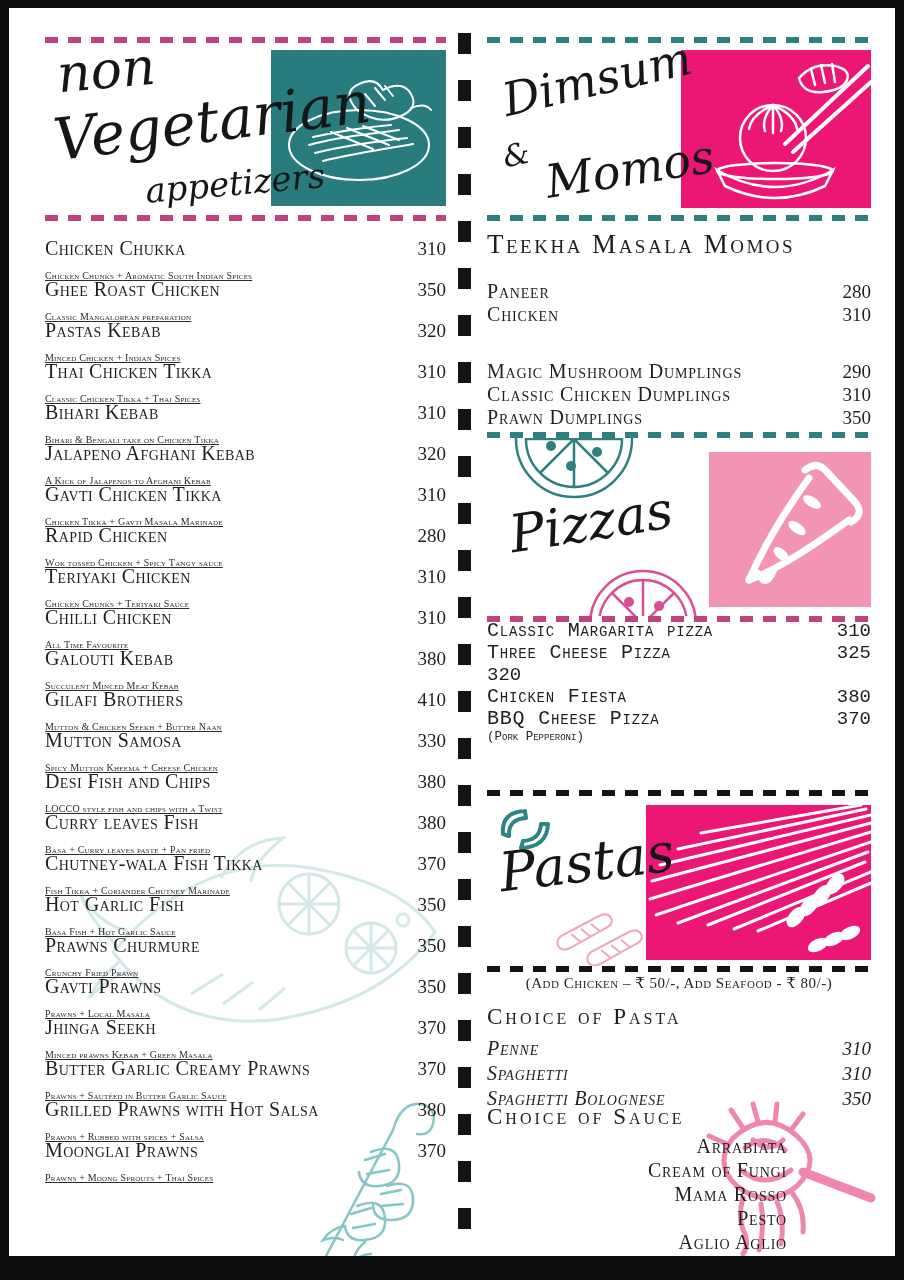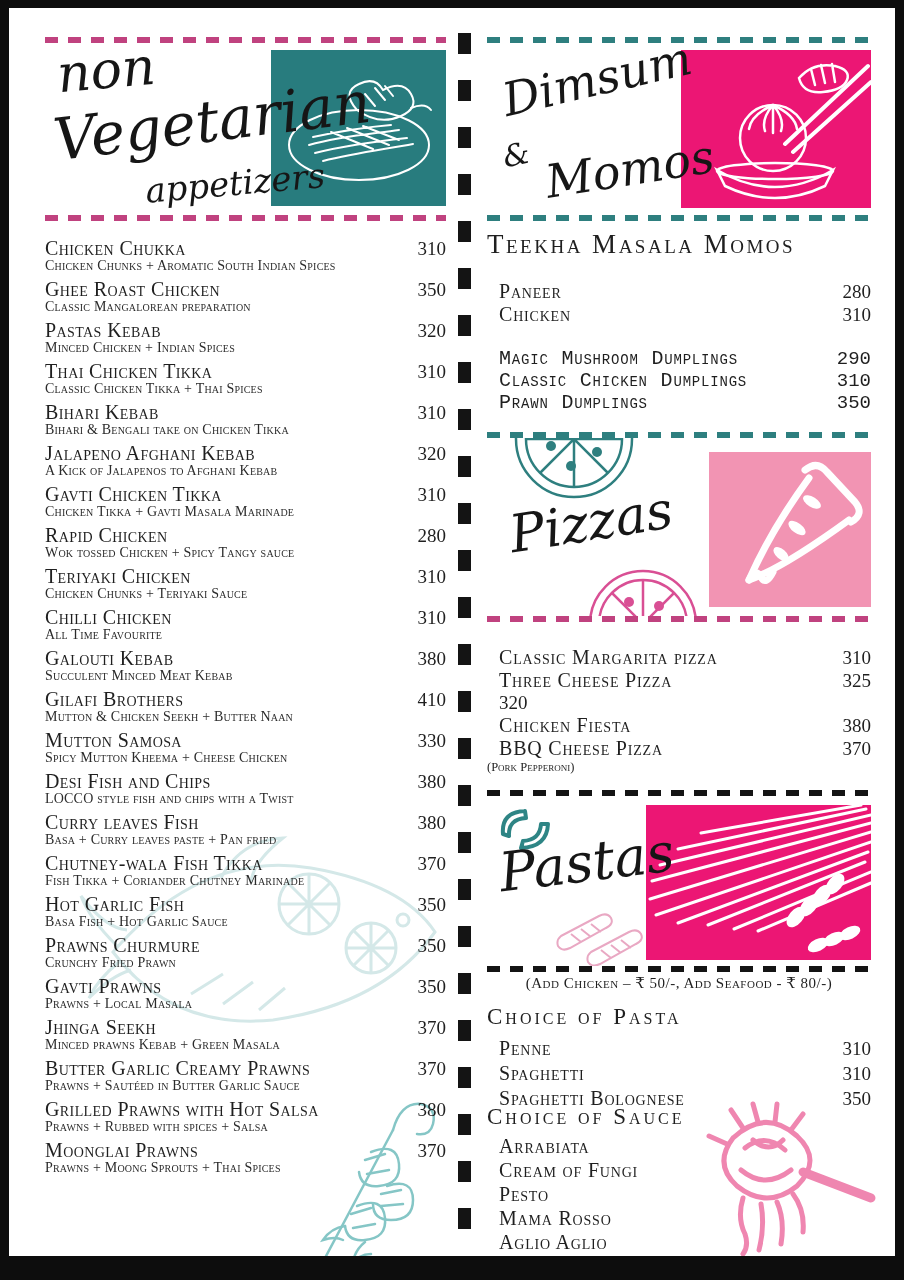--- a/index.html
+++ b/index.html
@@ -40,63 +40,63 @@
   #word-non { position:absolute; left:12px; top:0px; font-size:52px; transform:rotate(-5deg); }
   #word-veg { position:absolute; left:8px; top:48px; font-size:58px; transform:rotate(-7deg); }
   #word-app { position:absolute; left:100px; top:122px; font-size:34px; transform:rotate(-5deg); }
 
   
   #left-items { top:230px; z-index:2; }
   .menu-item { height:41px; }
   .row { display:flex; justify-content:space-between; align-items:baseline; }
   .item-name { font-variant:small-caps; font-size:20px; line-height:21px; letter-spacing:.4px; }
   .item-price { font-size:19px; line-height:21px; }
-  .item-desc { font-variant:small-caps; font-size:14px; line-height:11px; margin-top:1px; color:#2b2b2b; letter-spacing:.2px; }
+  .item-desc { font-variant:small-caps; font-size:10px; line-height:11px; margin-top:11px; color:#2b2b2b; letter-spacing:.2px;text-decoration:underline; }
 
   
   #right-header { top:36px; height:170px; }
   #right-pink-box { position:absolute; right:0; top:6px; width:190px; height:158px; background:#ec1674; }
   #word-dimsum { position:absolute; left:14px; top:12px; font-size:46px; transform:rotate(-13deg); }
   #word-amp { position:absolute; left:16px; top:96px; font-size:30px; transform:rotate(-12deg); }
   #word-momos { position:absolute; left:58px; top:102px; font-size:46px; transform:rotate(-9deg); }
 
   
   #momos-title { top:221px; font-variant:small-caps; font-size:27px; letter-spacing:2.5px; z-index:2; }
-  .plain-list .row { line-height:22px;margin-left:12px; }
+  .plain-list .row { line-height:22px; }
   .plain-name { font-variant:small-caps; font-size:20px; letter-spacing:.8px; }
   .plain-price { font-size:19px; }
   #momos-group1 { top:272px; z-index:2; }
-  #momos-group2 { top:340px; z-index:2;font-family:Liberation Mono, monospace; }
+  #momos-group2 { top:352px; z-index:2; }
 
   
   #pizza-header { top:430px; height:178px; overflow:hidden; }
   #pizza-pink-box { position:absolute; right:0; top:14px; width:162px; height:155px; background:#f294b3; }
   #word-pizzas { position:absolute; left:22px; top:58px; font-size:52px; transform:rotate(-9deg); }
   #pizza-top { position:absolute; left:22px; top:-64px; }
   #pizza-bottom { position:absolute; left:96px; top:126px; }
 
-  #pizza-items { top:638px; z-index:2; }
+  #pizza-items { top:612px; z-index:2;font-family:Liberation Mono, monospace; }
   #pizza-items .row { line-height:22px; }
   .pizza-note { font-variant:small-caps; font-size:12.5px; line-height:15px; }
 
   
   #pasta-header { top:788px; height:170px; overflow:hidden; }
   #pasta-pink-box { position:absolute; right:0; top:9px; width:225px; height:155px; background:#ec1674; }
   #word-pastas { position:absolute; left:12px; top:40px; font-size:54px; transform:rotate(-7deg); }
   #macaroni { position:absolute; left:6px; top:6px; }
   #penne { position:absolute; left:68px; top:112px; }
 
   #pasta-note { top:966px; text-align:center; font-variant:small-caps; font-size:15px; letter-spacing:.5px; z-index:2; }
   .choice-title { font-variant:small-caps; font-size:23px; letter-spacing:3px; z-index:2; }
   #choice-pasta-title { top:996px; }
-  #choice-pasta-items { top:1028px; z-index:2; }
+  #choice-pasta-items { top:1028px; z-index:2;font-style:italic; }
   #choice-pasta-items .row { line-height:24px; }
   #choice-sauce-title { top:1096px; }
   #choice-sauce-items { top:1126px; width:300px; z-index:2; }
-  #choice-sauce-items .row { line-height:24px; }
+  #choice-sauce-items .row { line-height:24px;justify-content:flex-end; }
 
   
   #fish-mark { left:62px; top:772px; z-index:0; }
   #prawn-mark { left:296px; top:1086px; z-index:1; }
   #fork-mark { left:664px; top:1088px; z-index:1; }
   .abs-list { position:absolute; }
 </style>
 </head>
 <body>
 
@@ -582,25 +582,25 @@
 
         <div class="row">
           <span class="plain-name">Arrabiata</span>
         </div>
 
         <div class="row">
           <span class="plain-name">Cream of Fungi</span>
         </div>
 
         <div class="row">
+          <span class="plain-name">Mama Rosso</span>
+        </div>
+
+        <div class="row">
           <span class="plain-name">Pesto</span>
-        </div>
-
-        <div class="row">
-          <span class="plain-name">Mama Rosso</span>
         </div>
 
         <div class="row">
           <span class="plain-name">Aglio Aglio</span>
         </div>
 
         <div class="row">
           <span class="plain-name">Bolognaise</span>
         </div>
       </div>

